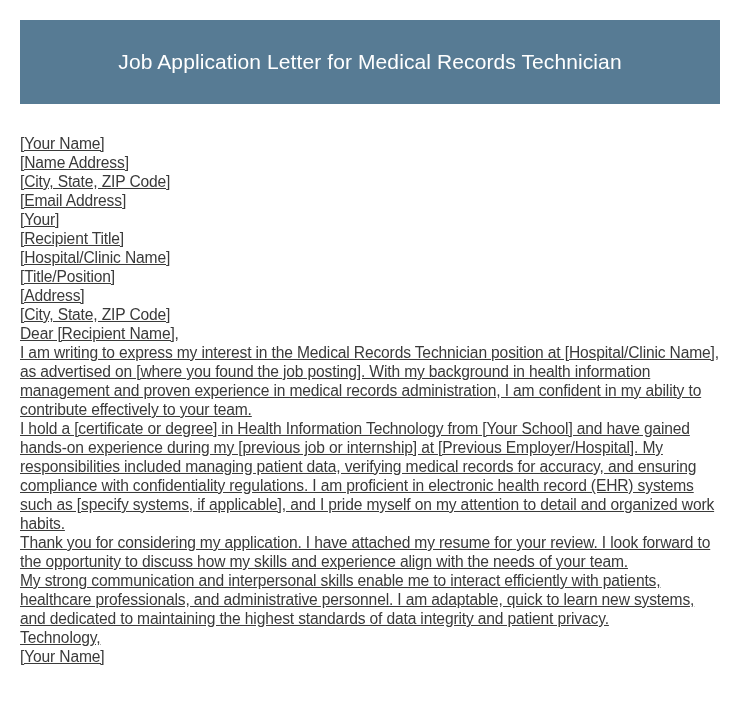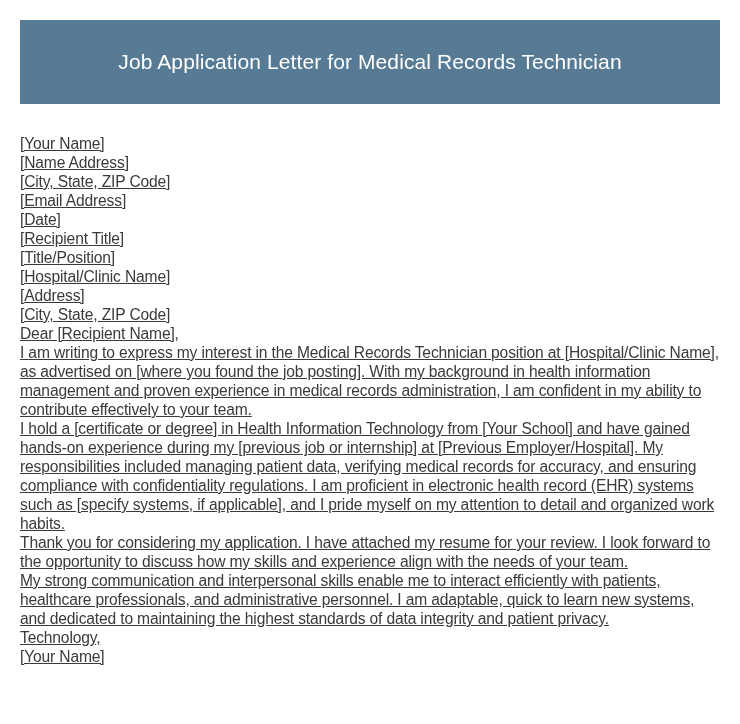--- a/index.html
+++ b/index.html
@@ -53,25 +53,25 @@
   <div class="header-title">Job Application Letter for Medical Records Technician</div>
 </div>
 
 <div class="letter">
   <div>
     <div class="line">[Your Name]</div>
     <div class="line">[Name Address]</div>
     <div class="line">[City, State, ZIP Code]</div>
     <div class="line">[Email Address]</div>
   </div>
-  <div class="line">[Date]</div>
+  <div class="line">[Your]</div>
   <div>
     <div class="line">[Recipient Title]</div>
+    <div class="line">[Hospital/Clinic Name]</div>
     <div class="line">[Title/Position]</div>
-    <div class="line">[Hospital/Clinic Name]</div>
     <div class="line">[Address]</div>
     <div class="line">[City, State, ZIP Code]</div>
   </div>
   <div class="line">Dear [Recipient Name],</div>
   <p class="para">I am writing to express my interest in the Medical Records Technician position at [Hospital/Clinic Name], as advertised on [where you found the job posting]. With my background in health information management and proven experience in medical records administration, I am confident in my ability to contribute effectively to your team.</p>
   <p class="para">I hold a [certificate or degree] in Health Information Technology from [Your School] and have gained hands-on experience during my [previous job or internship] at [Previous Employer/Hospital]. My responsibilities included managing patient data, verifying medical records for accuracy, and ensuring compliance with confidentiality regulations. I am proficient in electronic health record (EHR) systems such as [specify systems, if applicable], and I pride myself on my attention to detail and organized work habits.</p>
   <p class="para">Thank you for considering my application. I have attached my resume for your review. I look forward to the opportunity to discuss how my skills and experience align with the needs of your team.</p>
   <p class="para">My strong communication and interpersonal skills enable me to interact efficiently with patients, healthcare professionals, and administrative personnel. I am adaptable, quick to learn new systems, and dedicated to maintaining the highest standards of data integrity and patient privacy.</p>
   <div class="line">Technology,</div>
   <div class="line">[Your Name]</div>

